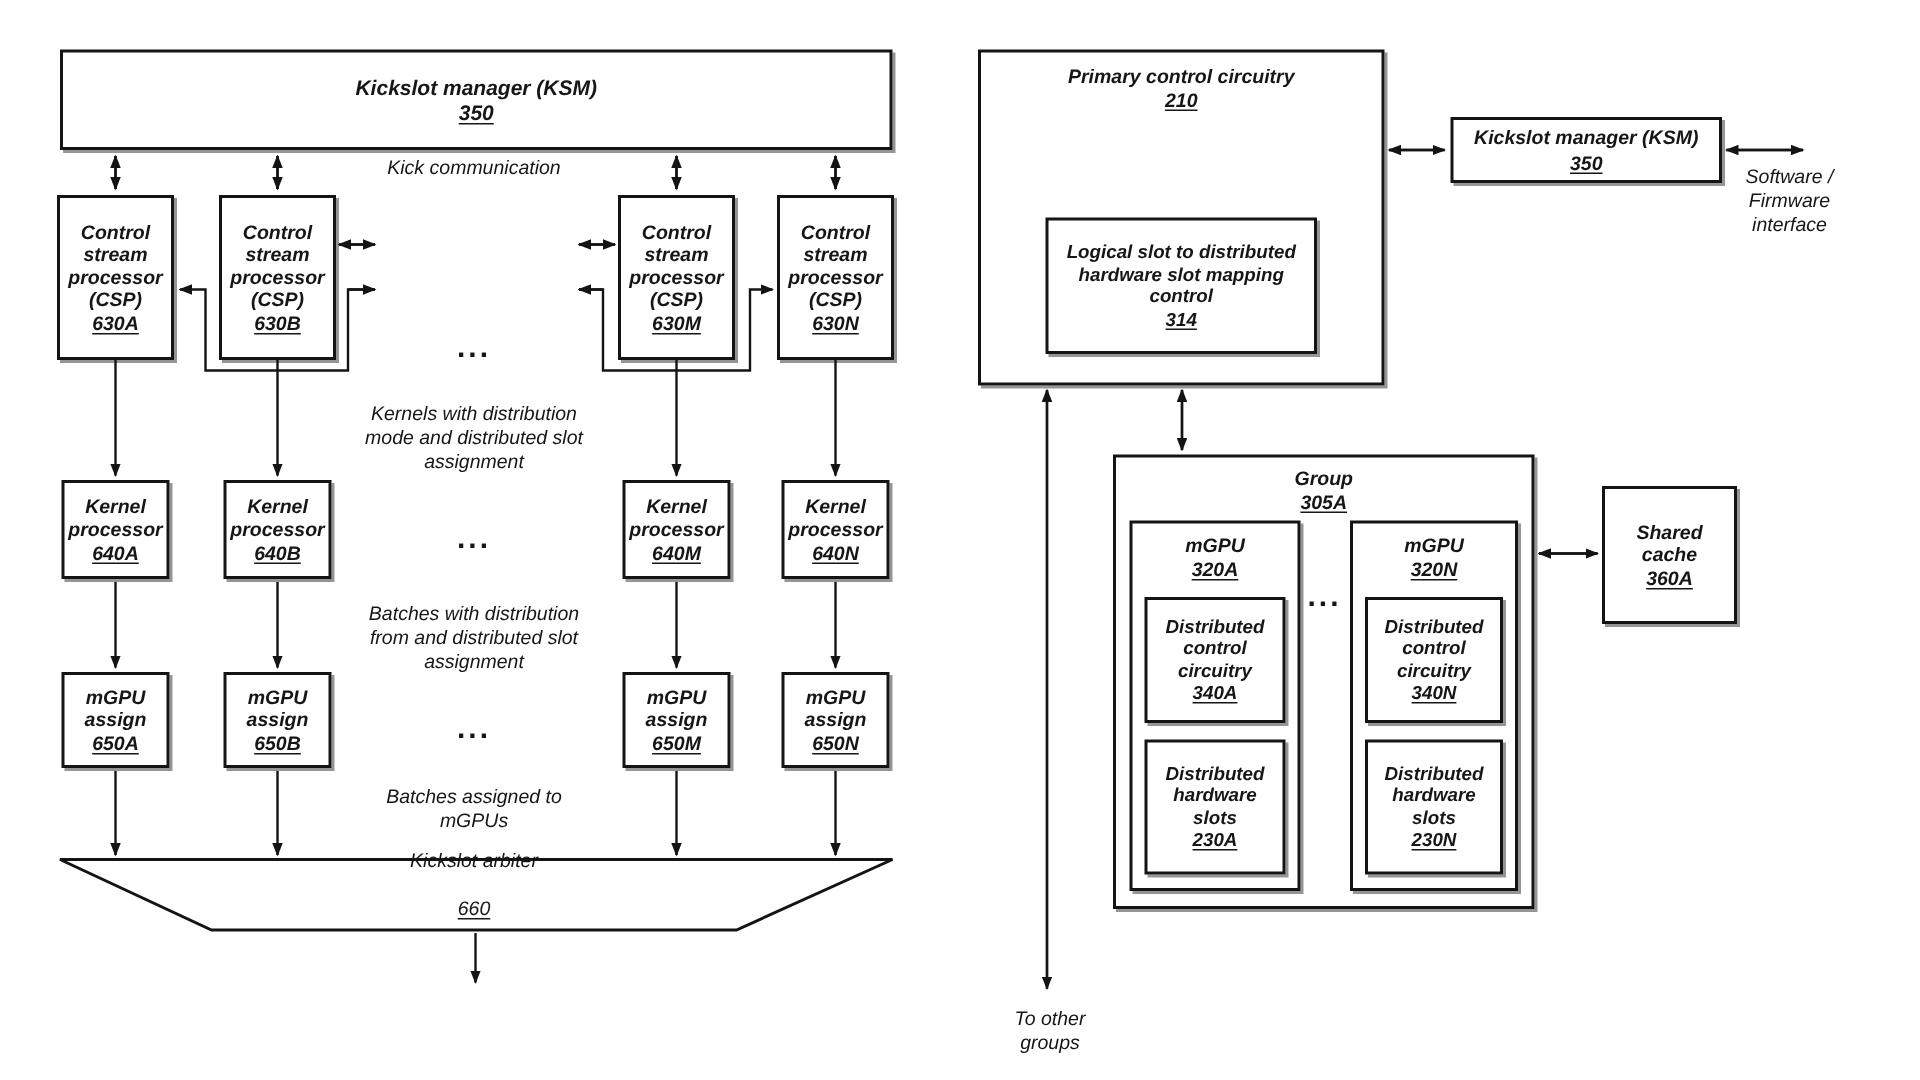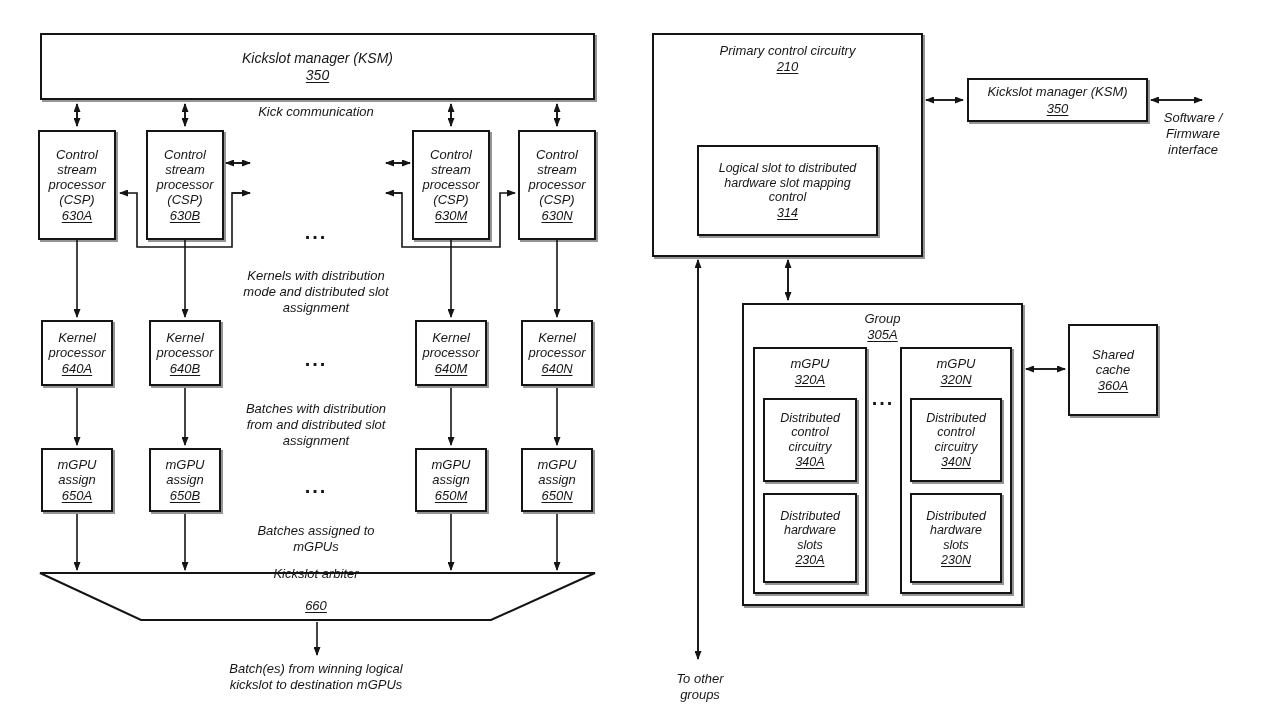--- a/index.html
+++ b/index.html
@@ -5,21 +5,21 @@
   html,body{margin:0;padding:0;background:#fff;}
   .stage{
     position:relative;width:1280px;height:720px;background:#fff;overflow:hidden;
     font-family:"Liberation Sans", sans-serif;font-style:italic;color:#161616;
   }
   .stage svg{position:absolute;left:0;top:0;width:1280px;height:720px;}
   .box{
     position:absolute;box-sizing:border-box;background:#fff;
     border:2px solid #141414;box-shadow:2px 2px 0 rgba(20,20,20,.45);
     display:flex;flex-direction:column;align-items:center;justify-content:center;
-    text-align:center;line-height:1.16;font-size:13px;
+    text-align:center;line-height:1.16;font-size:13px;font-weight:bold;
   }
   .box.topalign{justify-content:flex-start;}
   .txt{white-space:pre-line;}
   .ref{text-decoration:underline;text-underline-offset:2px;margin-top:1px;}
   .note{
     position:absolute;text-align:center;white-space:pre-line;
     font-size:13px;line-height:1.22;
   }
   .dots{position:absolute;text-align:center;font-weight:700;font-size:20px;letter-spacing:2px;font-style:normal;}
 </style>
@@ -199,22 +199,20 @@
   <div class="dots" style="left:286px;top:475px;width:60px">...</div>
 
   <div class="note" style="left:196px;top:523px;width:240px">Batches assigned to
 mGPUs</div>
 
   <div class="note" style="left:216px;top:550px;width:200px">
     <span class="txt">Kickslot arbiter</span><br>
     <span class="ref">660</span>
   </div>
 
-  <div class="note" style="left:186px;top:661px;width:260px">Batch(es) from winning logical
-kickslot to destination mGPUs</div>
 
   <div class="box topalign" style="left:652px;top:33px;width:271px;height:224px;padding-top:8px">
     <div class="txt">Primary control circuitry</div>
     <div class="ref">210</div>
   </div>
   <div class="box" style="left:697px;top:145px;width:181px;height:91px;font-size:12.5px">
     <div class="txt">Logical slot to distributed
 hardware slot mapping
 control</div>
     <div class="ref">314</div>

